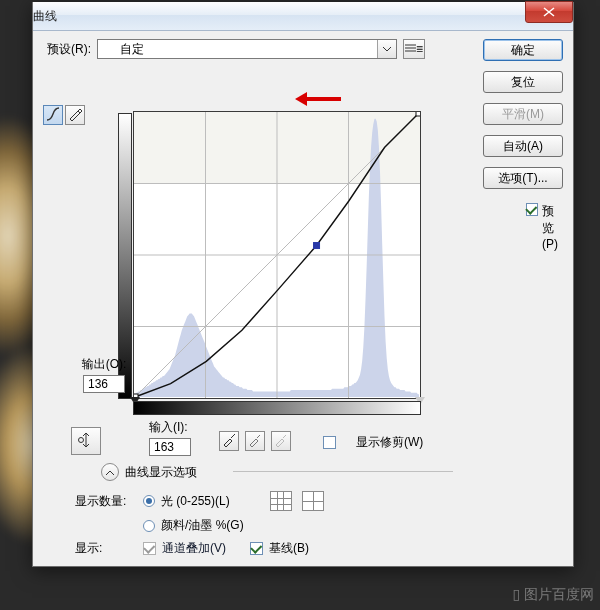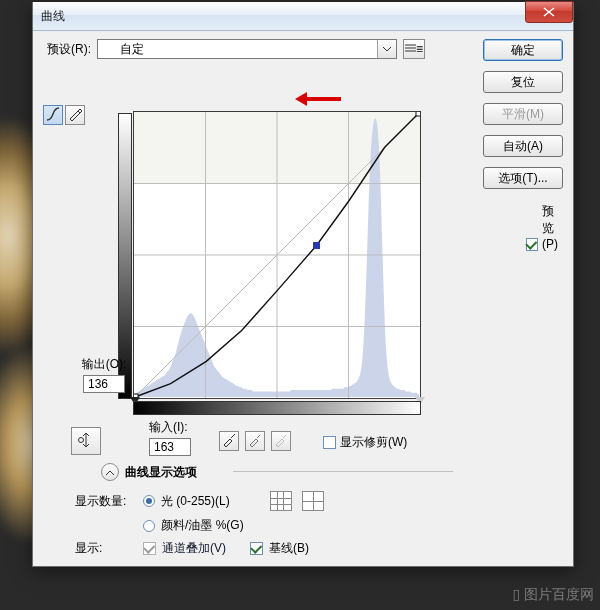--- a/index.html
+++ b/index.html
@@ -41,21 +41,20 @@
     border: 1px solid #6d6d6d;
     border-top: none;
     box-shadow: 0 4px 18px rgba(0,0,0,0.5);
   }
   .titlebar {
     height: 28px;
     background: linear-gradient(#fdfdfe, #e6eef7 45%, #d6e3f2 46%, #e5eef8);
     border-bottom: 1px solid #a8b8cc;
     display: flex;
     align-items: center;
-    padding-left: 8px;
     position: relative;
     text-align: right;
   }
   .titlebar .title {
     font-size: 12px;
     color: #222;
   }
   .close-btn {
     position: absolute;
     right: 0;
@@ -131,21 +130,21 @@
     align-items: center;
     justify-content: center;
     font-size: 12px;
     box-sizing: border-box;
   }
   .btn.default {
     border-color: #2f6fb3;
     box-shadow: 0 0 0 1px #9bc2ea inset;
   }
   .btn.disabled { color: #9a9a9a; }
-  .chk-row { display: flex; align-items: flex-end; gap: 4px; padding-left: 43px; }
+  .chk-row { display: flex; align-items: flex-start; gap: 4px; padding-left: 43px; }
   .chk {
     width: 13px; height: 13px;
     border: 1px solid #6d8fb5;
     background: #fff;
     display: inline-flex;
     align-items: center;
     justify-content: center;
     box-sizing: border-box;
   }
   .chk.checked::after {
@@ -245,42 +244,41 @@
     top: 400px;
     display: flex;
     gap: 6px;
   }
   .show-clip {
     position: absolute;
     left: 290px;
     top: 403px;
     display: flex;
     align-items: center;
-    gap: 4px;
+    gap: 20px;
   }
   .hand-tool {
     position: absolute;
     left: 38px;
     top: 396px;
     width: 28px;
     height: 26px;
     border: 1px solid #8a8a8a;
     background: linear-gradient(#fdfdfd,#e6e6e6);
     display: flex;
     align-items: center;
     justify-content: center;
   }
   .disclosure {
     position: absolute;
     left: 68px;
     top: 432px;
     display: flex;
     align-items: center;
     gap: 6px;
-    font-weight: bold;
   }
   .circ-btn {
     width: 16px; height: 16px;
     border: 1px solid #8a8a8a;
     border-radius: 50%;
     background: linear-gradient(#fdfdfd,#e6e6e6);
     display: inline-flex;
     align-items: center;
     justify-content: center;
   }

